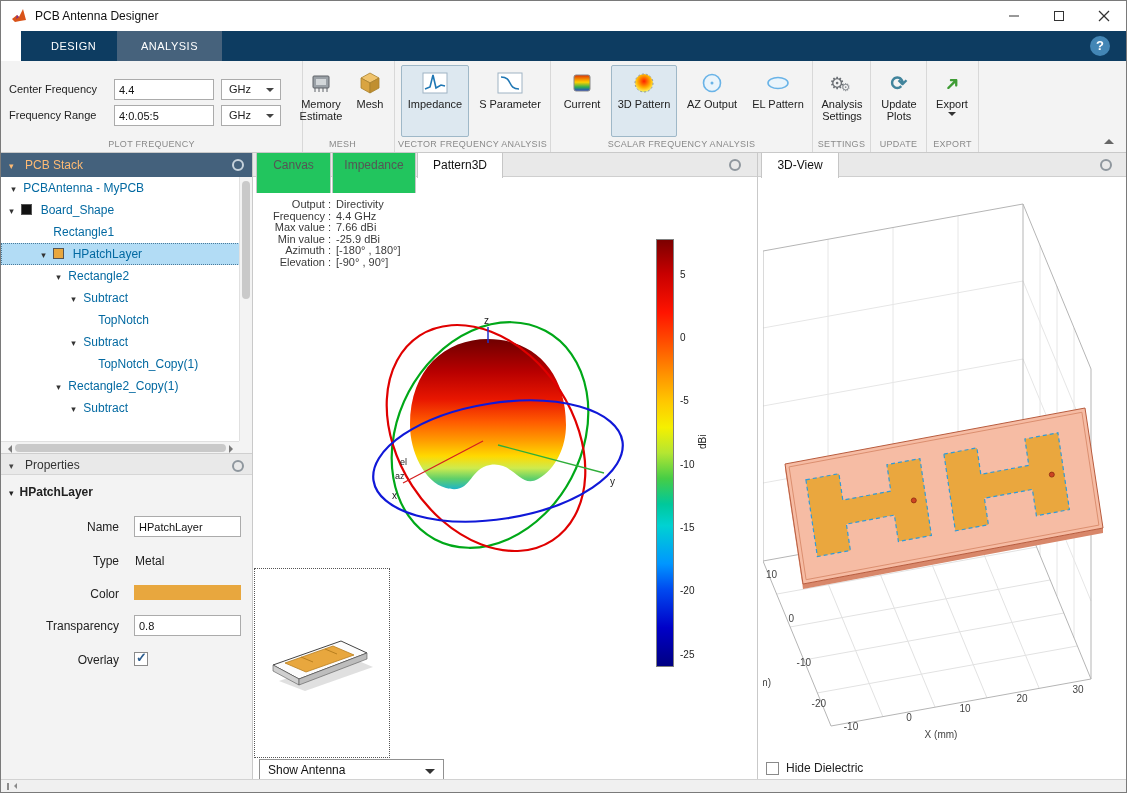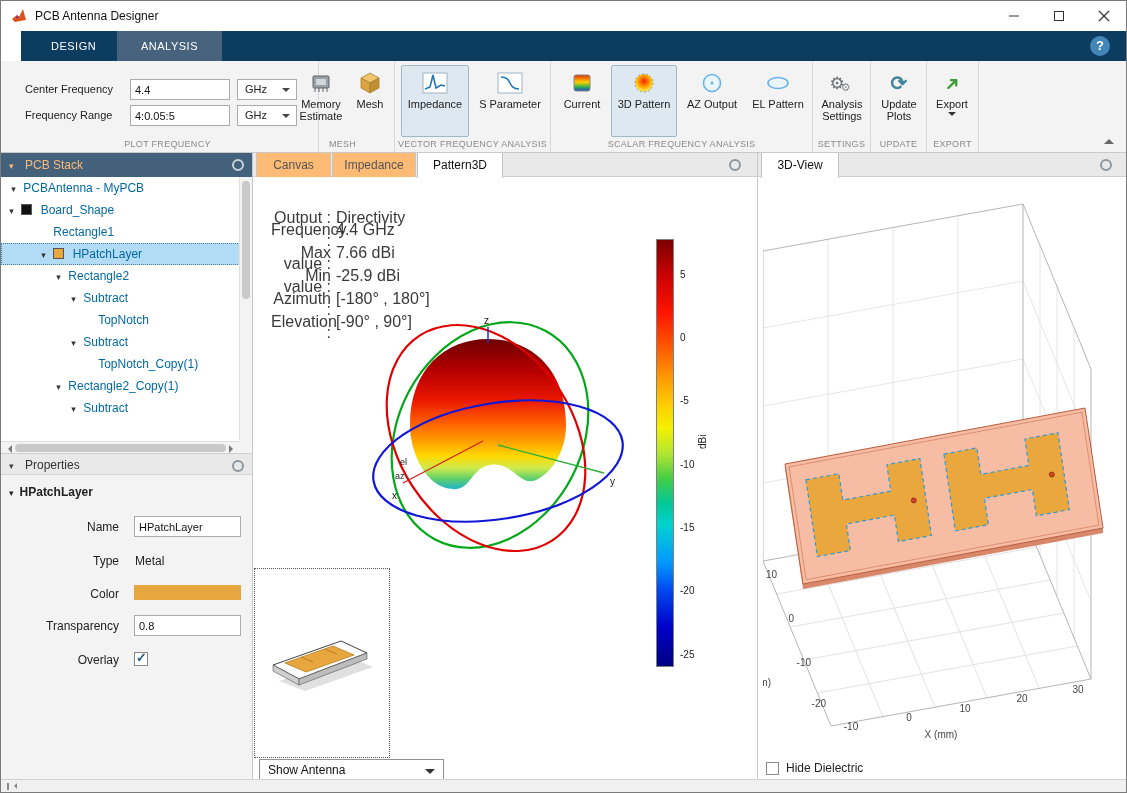--- a/index.html
+++ b/index.html
@@ -85,24 +85,24 @@
   .prow-input { position:absolute; left:133px; width:107px; height:21px; border:1px solid #ababab;
                 font-size:11px; padding:0 4px; background:#fff; font-family:inherit; color:#111; }
   .ptype-value { position:absolute; left:134px; font-size:12px; color:#222; }
   .pswatch { position:absolute; left:133px; width:107px; height:15px; }
   .pcheck { position:absolute; left:133px; width:14px; height:14px; border:1px solid #8a8a8a; background:#fff; }
   .pcheck.checked::after { content:"✓"; position:absolute; left:1px; top:-3px; font-size:13px; color:#2c5d8f; font-weight:bold; }
 
   
   .panel-center { position:absolute; top:152px; left:252px; width:505px; bottom:13px; background:#fff; border-right:1px solid #c9c9c9; }
   .tabbar { position:absolute; top:0; left:0; right:0; height:24px; background:#e9e9e9; border-bottom:1px solid #cfcfcf; }
-  .ctab { position:absolute; top:0; height:24px; line-height:24px; font-size:12px; color:#555; text-align:center;
-          background:#fdba74; border-right:1px solid #c6c6c6; border-left:1px solid #c6c6c6; }
+  .ctab { position:absolute; top:0; height:40px; line-height:24px; font-size:12px; color:#555; text-align:center;
+          background:#22c55e; border-right:1px solid #c6c6c6; border-left:1px solid #c6c6c6; }
   .ctab.active { background:#fff; color:#111; height:25px; z-index:2; }
-  .annot { position:absolute; left:18px; top:59px; font-size:16px; color:#3a3a3a; line-height:11.5px; }
+  .annot { position:absolute; left:18px; top:46px; font-size:11px; color:#3a3a3a; line-height:11.5px; }
   .annot-row { display:flex; }
   .a-label { width:60px; text-align:right; }
   .a-value { padding-left:5px; }
   .pattern-svg { position:absolute; left:95px; top:160px; }
   .cbar { position:absolute; left:403px; top:86px; width:18px; height:428px; border:1px solid #808080;
           background:linear-gradient(to bottom,
             #7c0000 0%, #c80000 8%, #ff1400 17%, #ff4600 23%, #ff9600 32%, #ffc800 38%,
             #f5f000 44%, #b4e632 50%, #46cd46 56%, #00c89b 62%, #00d2d2 67%, #0096ff 76%,
             #004af0 82%, #0000c8 91%, #000082 100%); }
   .cbar-tick { position:absolute; left:427px; font-size:10px; color:#222; }
@@ -159,21 +159,21 @@
   </div>
 
   <div class="ribbon-tabs">
     <div class="rtab t-design">DESIGN</div>
     <div class="rtab t-analysis">ANALYSIS</div>
     <div class="help-btn"></div>
   </div>
 
   <div class="toolstrip">
 
-    <div class="ts-section" style="left:16px;width:302px">
+    <div class="ts-section" style="left:0;width:302px">
       <span class="freq-label" style="top:22px">Center Frequency</span>
       <input class="freq-input" style="top: 18px;" value="4.4">
       <div class="unit-select" style="top:18px">
         <span>GHz</span>
       </div>
       <span class="freq-label" style="top:48px">Frequency Range</span>
       <input class="freq-input" style="top: 44px;" value="4:0.05:5">
       <div class="unit-select" style="top:44px">
         <span>GHz</span>
       </div>

